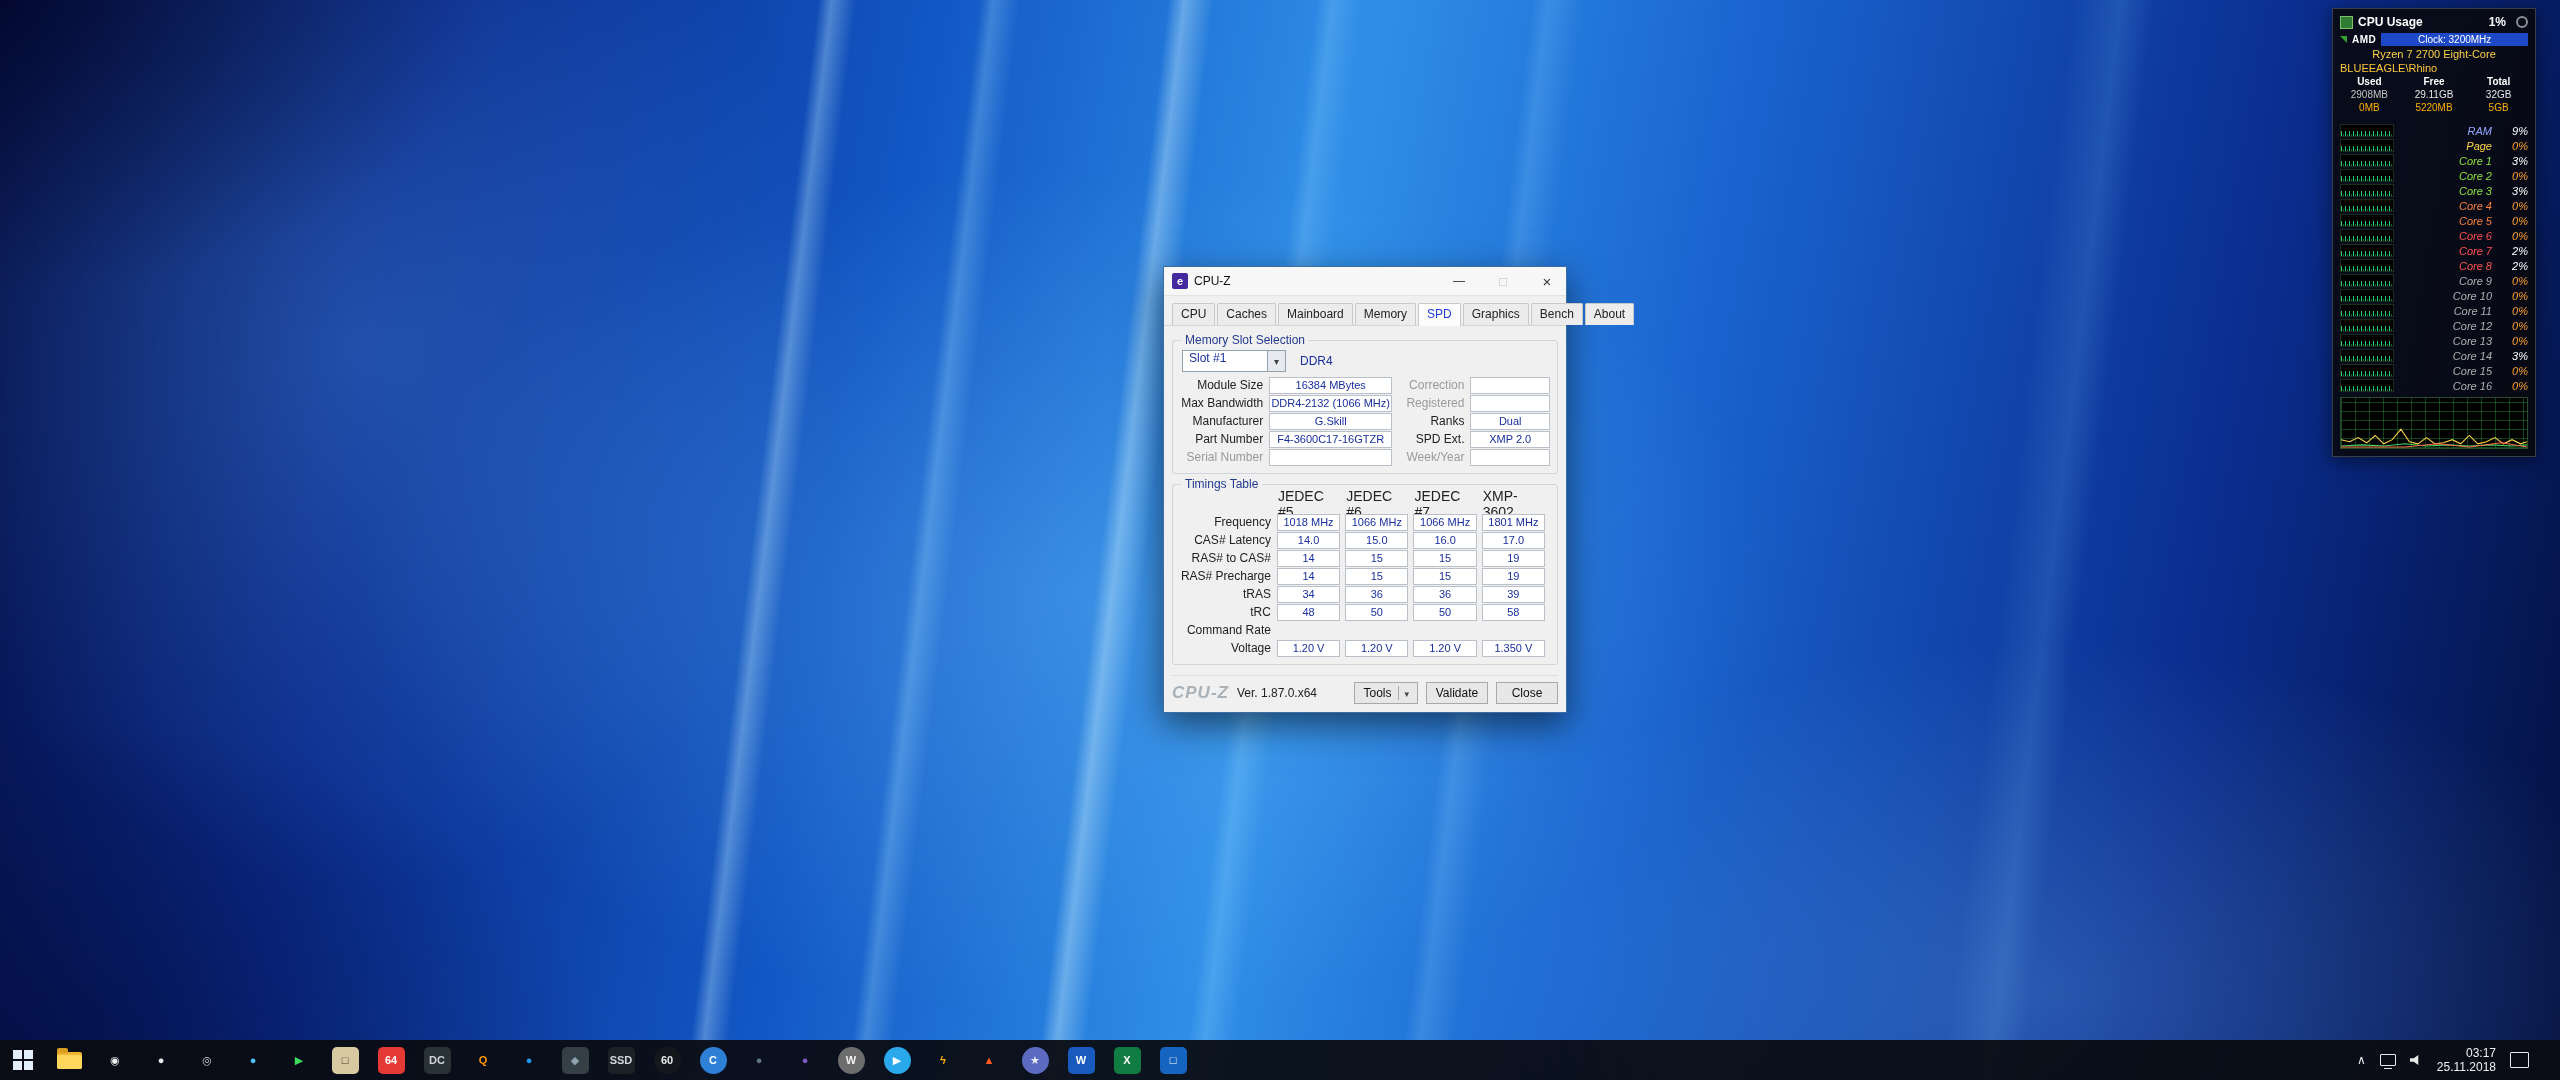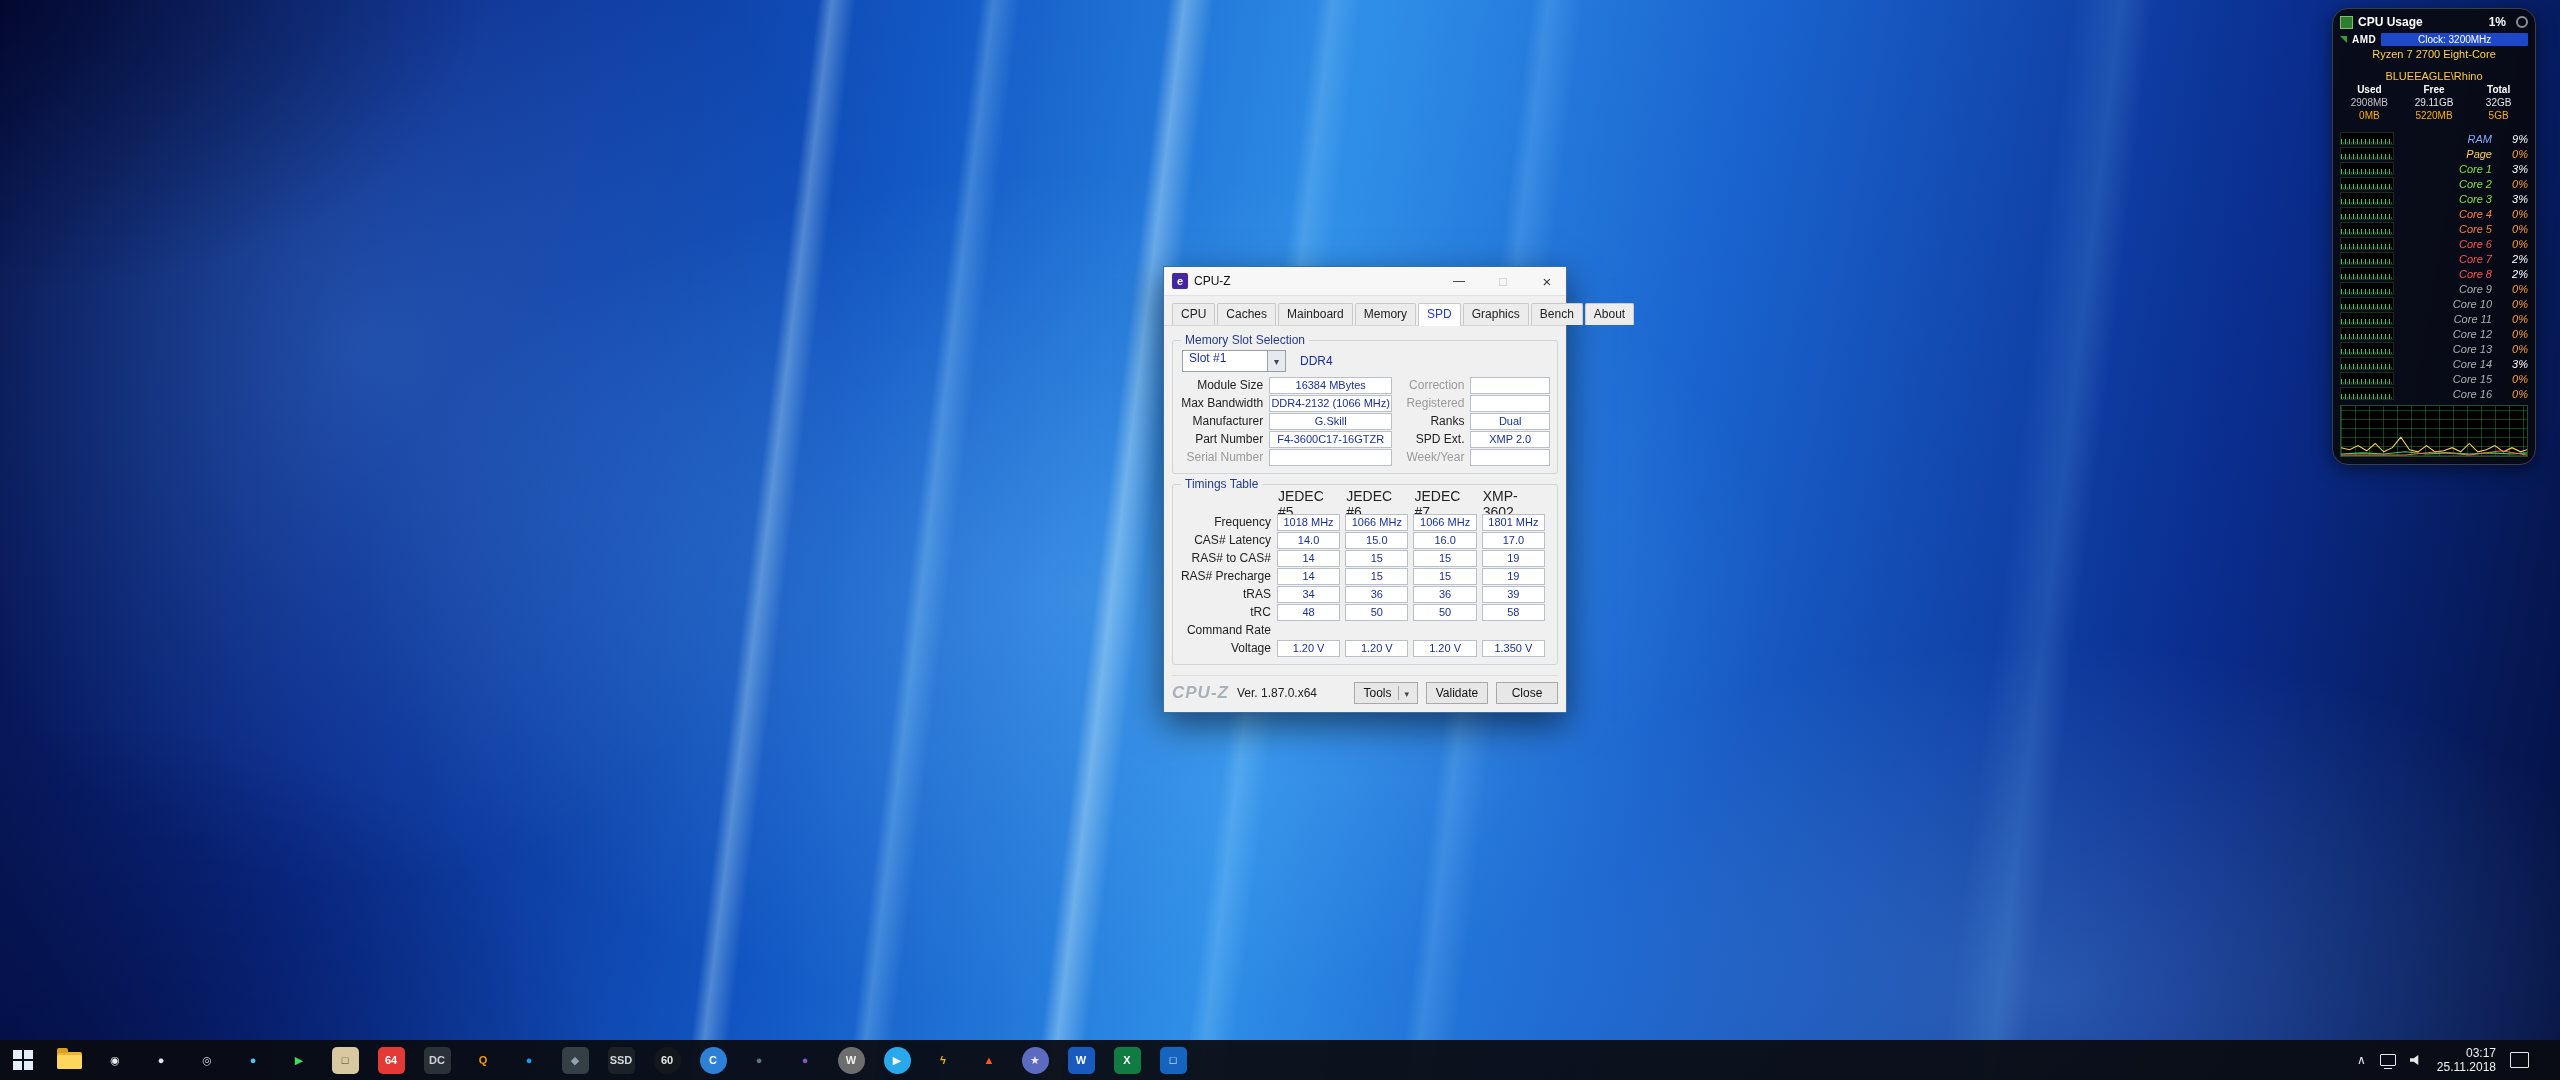--- a/index.html
+++ b/index.html
@@ -76,35 +76,35 @@
   .ver{font-size:12px;color:#222;}
   .f-spacer{flex:1;}
   .btn{appearance:none;height:22px;min-width:62px;background:#e7e7e7;border:1px solid #a9a9a9;font-size:12px;color:#111;display:flex;align-items:center;justify-content:center;font-family:inherit;padding:0 8px;}
   .btn.tools{min-width:44px;}
   .drop{border-left:1px solid #a9a9a9;margin-left:7px;padding-left:5px;}
   .drop::after{content:"▾";font-size:9px;color:#444;}
 
   
   .gadget{
     position:absolute;top:8px;right:24px;width:188px;
-    background:rgba(8,8,11,.88);border:1px solid #3a3f45;border-radius:16px;
+    background:rgba(8,8,11,.88);border:1px solid #3a3f45;border-radius:0;
     color:#ddd;font-size:11px;padding:4px 7px 7px;
     box-shadow:0 4px 18px rgba(0,0,0,.5);z-index:4;
   }
   .g-head{display:flex;align-items:center;gap:5px;height:18px;}
   .chip-icon{width:11px;height:11px;background:#2f7d32;border:1px solid #7cc06a;}
   .g-title{font-weight:bold;color:#fff;font-size:12px;}
   .g-usage{margin-left:auto;font-weight:bold;color:#fff;font-size:12px;}
   .g-gear{width:8px;height:8px;border:2px solid #8a8f96;border-radius:50%;margin-left:5px;}
   .g-amdrow{display:flex;align-items:center;height:15px;gap:5px;margin-top:1px;}
   .amd{font-weight:bold;color:#fff;font-size:10px;letter-spacing:.5px;}
   .amd-mark{width:7px;height:7px;background:#35a02f;clip-path:polygon(0 0,100% 0,100% 100%);}
   .clock{flex:1;text-align:center;background:#1d49c8;color:#fff;font-size:10px;height:13px;line-height:13px;border-radius:1px;}
   .g-cpu{text-align:center;color:#ffd24a;height:14px;line-height:14px;}
-  .g-host{text-align:center;color:#ffc83d;height:14px;line-height:14px;margin-top:8px;}
+  .g-host{text-align:left;color:#ffc83d;height:14px;line-height:14px;}
   .g-memhead,.g-memrow{display:grid;grid-template-columns:1fr 1.2fr 1fr;text-align:center;height:13px;line-height:13px;font-size:10px;}
   .g-memhead span{color:#fff;font-weight:bold;}
   .g-memrow.r1 span{color:#e6e6e6;}
   .g-memrow.r1 span:first-child{color:#c4c4c4;}
   .g-memrow.r2 span{color:#ffb000;}
   .g-meters{margin-top:9px;font-style:italic;}
   .mrow{display:flex;align-items:center;height:15px;gap:6px;}
   .mgraph{
     width:52px;height:11px;flex:none;
     background-color:#000;

